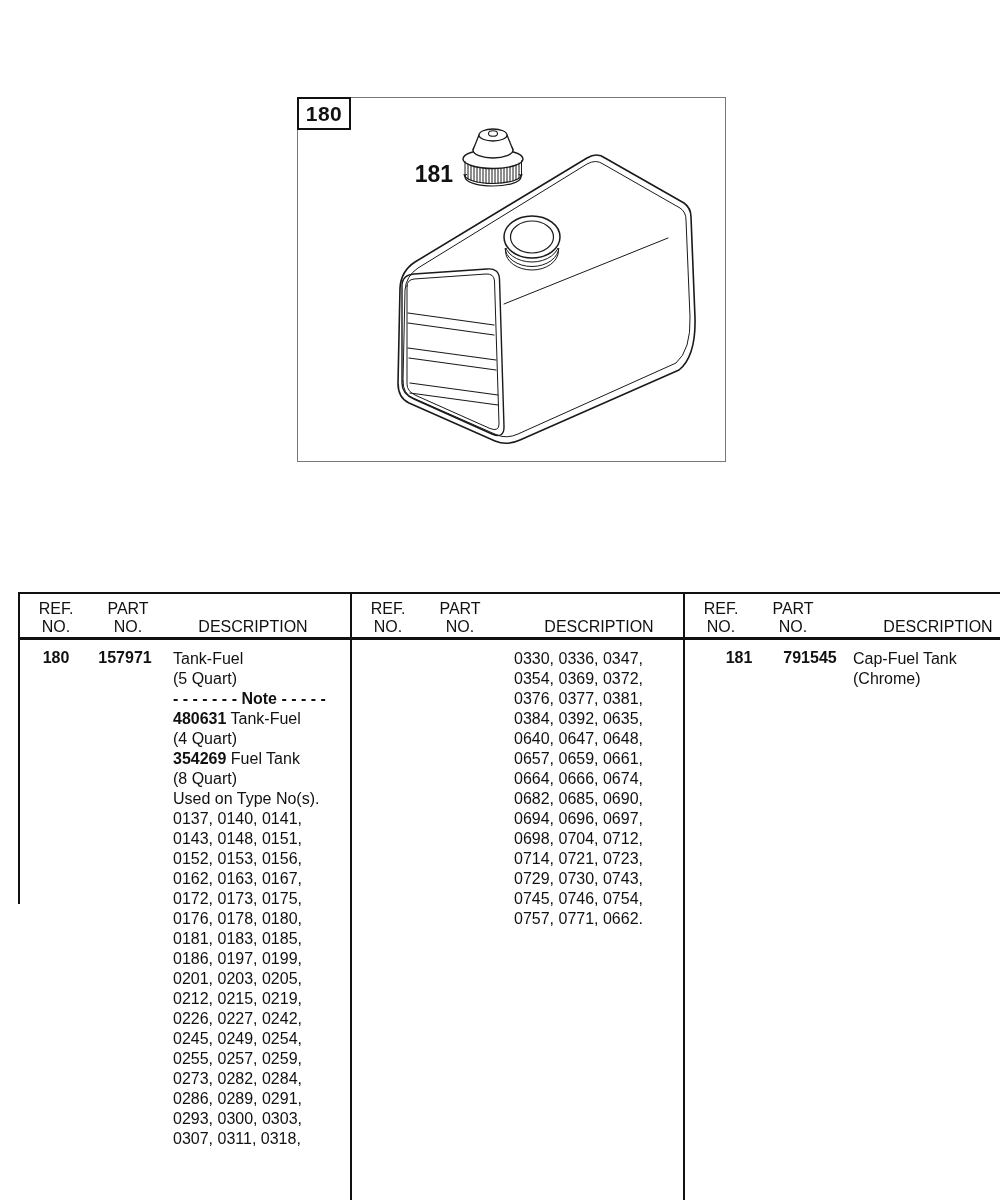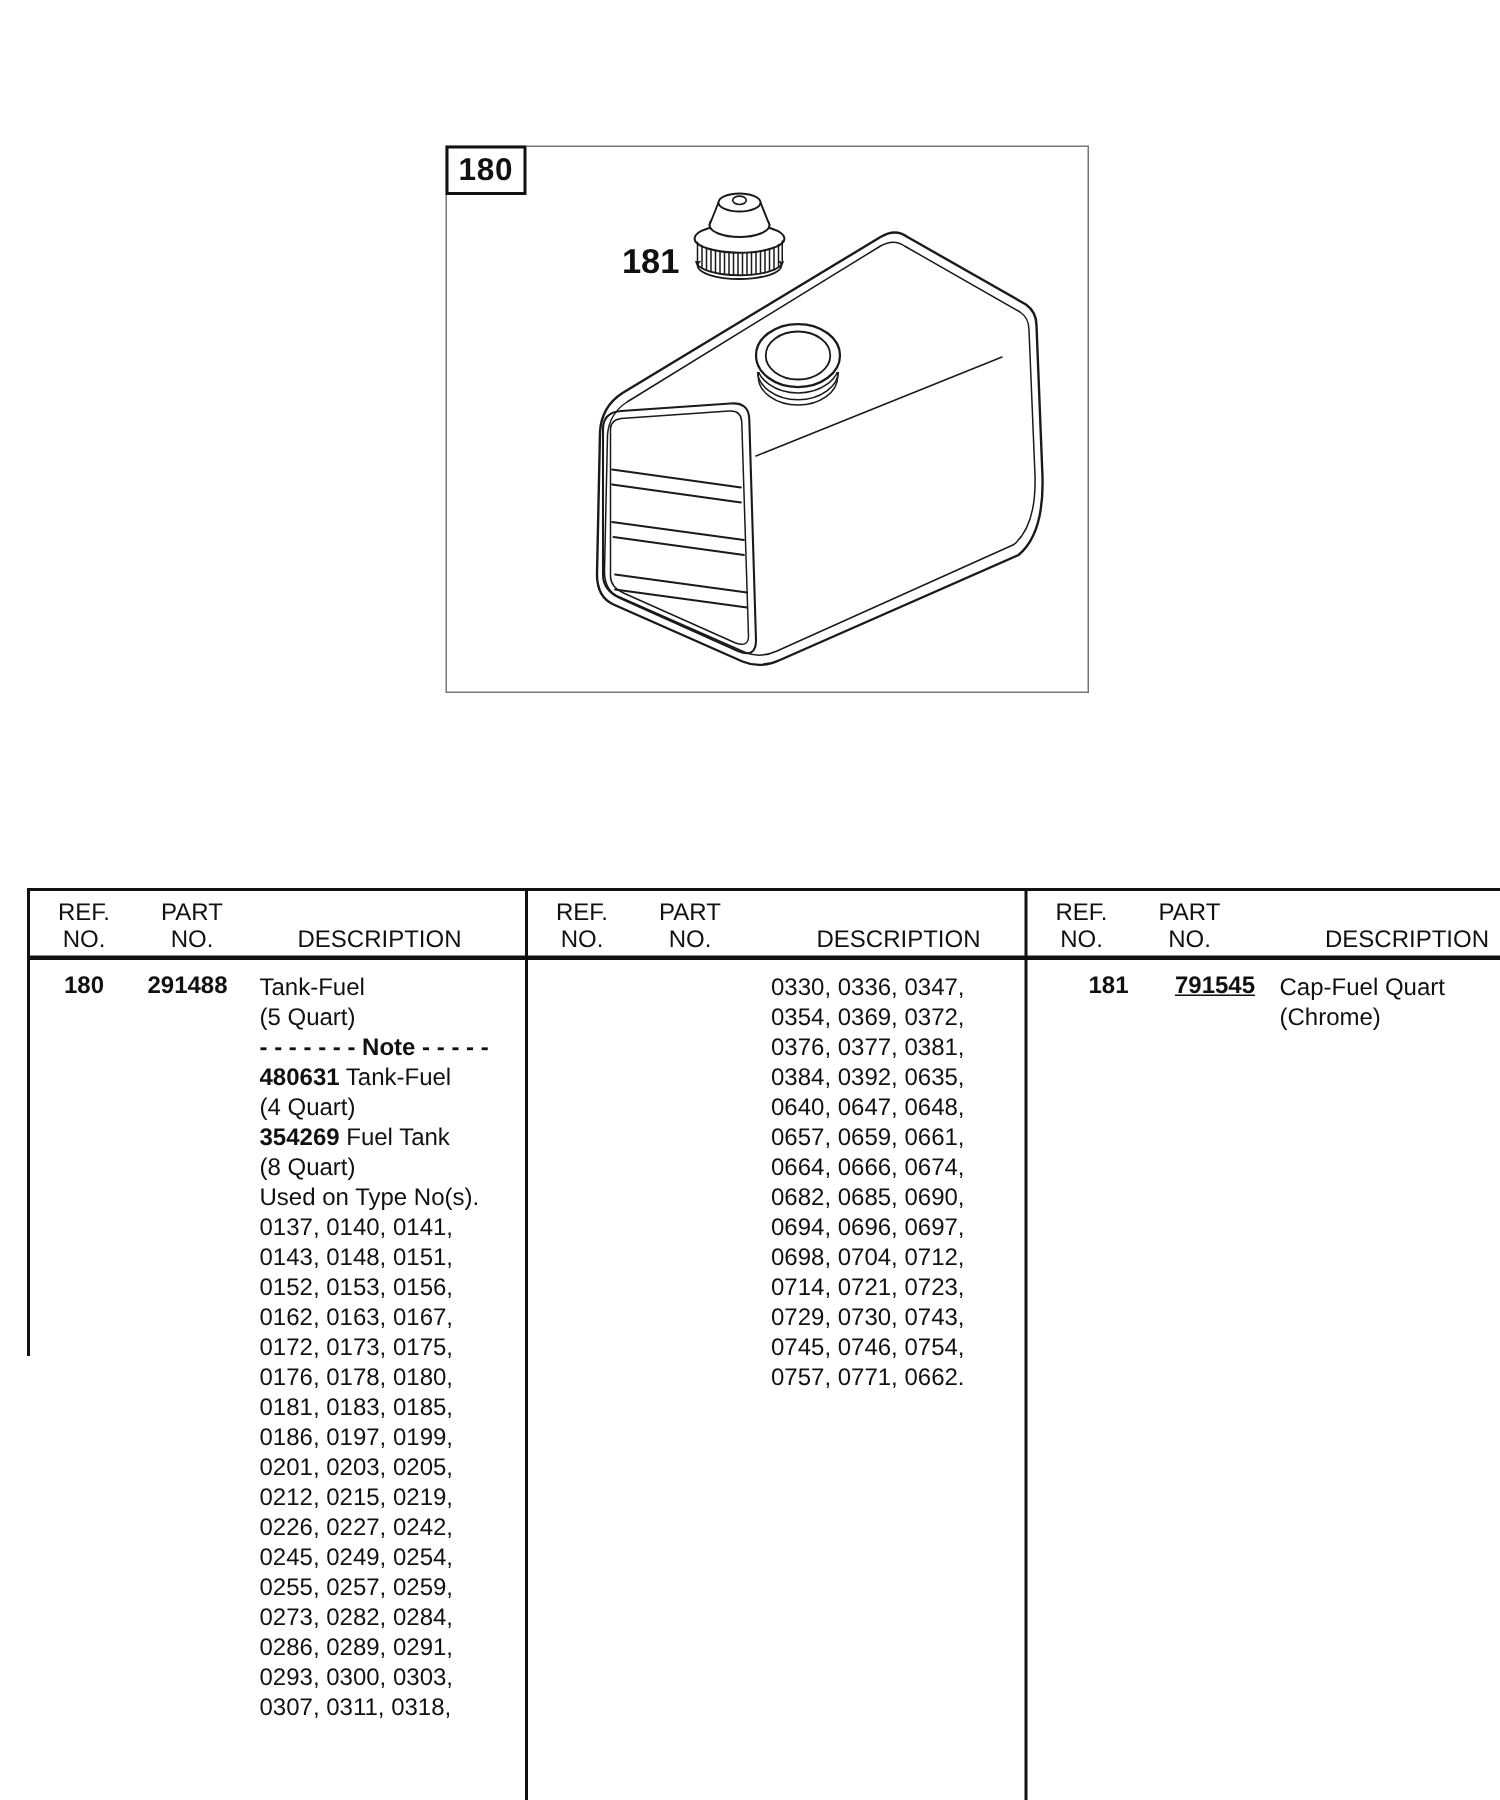--- a/index.html
+++ b/index.html
@@ -38,21 +38,21 @@
   .hdr.ref  { left:10px; width:56px; }
   .hdr.part { left:80px; width:60px; }
   .hdr.desc { left:140px; width:190px; top:26px; }
   .hdr span { display:block; }
   .b { font-weight:bold; }
   .refno  { position:absolute; top:57px; left:10px;  width:56px; text-align:center; }
   .partno { position:absolute; top:57px; left:74px;  width:66px; text-align:center; }
   .desc   { position:absolute; top:57px; left:145px; width:186px; }
   .c1 .desc   { left:154px; }
   .c2 .refno  { left:28px; }
-  .c2 .partno { left:92px; width:70px;text-decoration:underline; }
+  .c2 .partno { left:92px; width:70px; }
   .c2 .desc   { left:160px; }
   .desc-line { line-height:20px; white-space:nowrap;margin-left:10px; }
 </style>
 </head>
 <body>
 
 <div class="diagram-frame">
 
   <svg width="429" height="365" viewBox="0 0 429 365" fill="none" stroke="#1a1a1a" stroke-linecap="round" stroke-linejoin="round">
     <defs>
@@ -124,21 +124,21 @@
       <span>NO.</span>
     </div>
     <div class="hdr part">
       <span>PART</span>
       <span>NO.</span>
     </div>
     <div class="hdr desc">
       <span>DESCRIPTION</span>
     </div>
     <div class="refno b">180</div>
-    <div class="partno b">291488</div>
+    <div class="partno b">157971</div>
     <div class="desc">
         <div class="desc-line"><span>Tank-Fuel</span></div>
         <div class="desc-line"><span>(5 Quart)</span></div>
         <div class="desc-line"><span class="b">- - - - - - -  Note  - - - - -</span></div>
         <div class="desc-line"><span class="b">480631</span><span> Tank-Fuel</span></div>
         <div class="desc-line"><span>(4 Quart)</span></div>
         <div class="desc-line"><span class="b">354269</span><span> Fuel Tank</span></div>
         <div class="desc-line"><span>(8 Quart)</span></div>
         <div class="desc-line"><span>Used on Type No(s).</span></div>
         <div class="desc-line"><span>0137, 0140, 0141,</span></div>
@@ -201,17 +201,17 @@
     <div class="hdr part">
       <span>PART</span>
       <span>NO.</span>
     </div>
     <div class="hdr desc">
       <span>DESCRIPTION</span>
     </div>
     <div class="refno b">181</div>
     <div class="partno b">791545</div>
     <div class="desc">
-        <div class="desc-line"><span>Cap-Fuel Quart</span></div>
+        <div class="desc-line"><span>Cap-Fuel Tank</span></div>
         <div class="desc-line"><span>(Chrome)</span></div>
       </div>
   </div>
 </div>
 
 </body></html>

